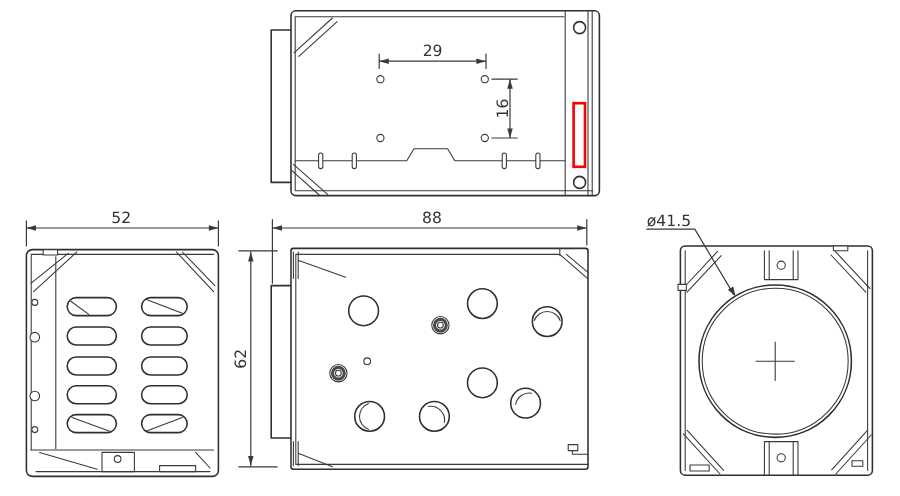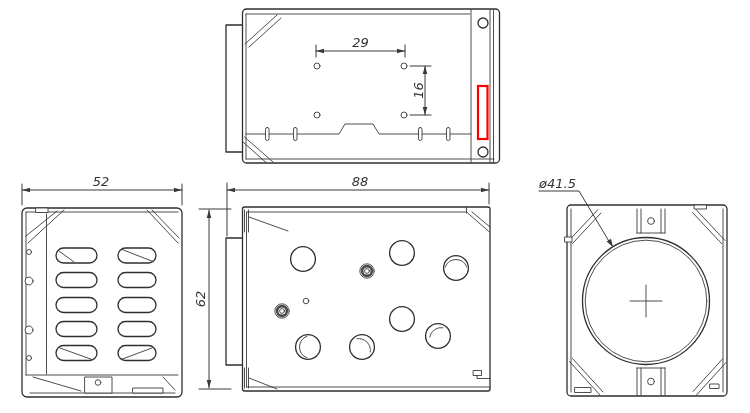--- a/index.html
+++ b/index.html
@@ -1,17 +1,17 @@
 <!DOCTYPE html>
 <html><head>
 <meta charset="utf-8">
 <style>
   html,body{margin:0;padding:0;background:#ffffff;}
   .canvas{position:relative;width:730px;height:413px;background:#ffffff;overflow:hidden;
-          font-family:"DejaVu Sans",sans-serif;font-style:italic;}
+          font-family:"DejaVu Sans",sans-serif;}
   svg{display:block;}
   .ln{fill:none;stroke:#2f2f2f;stroke-width:1.3;stroke-linecap:round;stroke-linejoin:round;}
   .thin{fill:none;stroke:#3a3a3a;stroke-width:0.9;stroke-linecap:round;stroke-linejoin:round;}
   .fillw{fill:#ffffff;}
   .dim{fill:none;stroke:#3a3a3a;stroke-width:1;stroke-linecap:round;}
   .arrow{fill:#3a3a3a;stroke:none;}
   .dimtext{font-family:"DejaVu Sans",sans-serif;font-size:13px;fill:#333333;}
   .ring{fill:none;stroke:#4a4a4a;stroke-width:2.6;}
 </style>
 </head>

